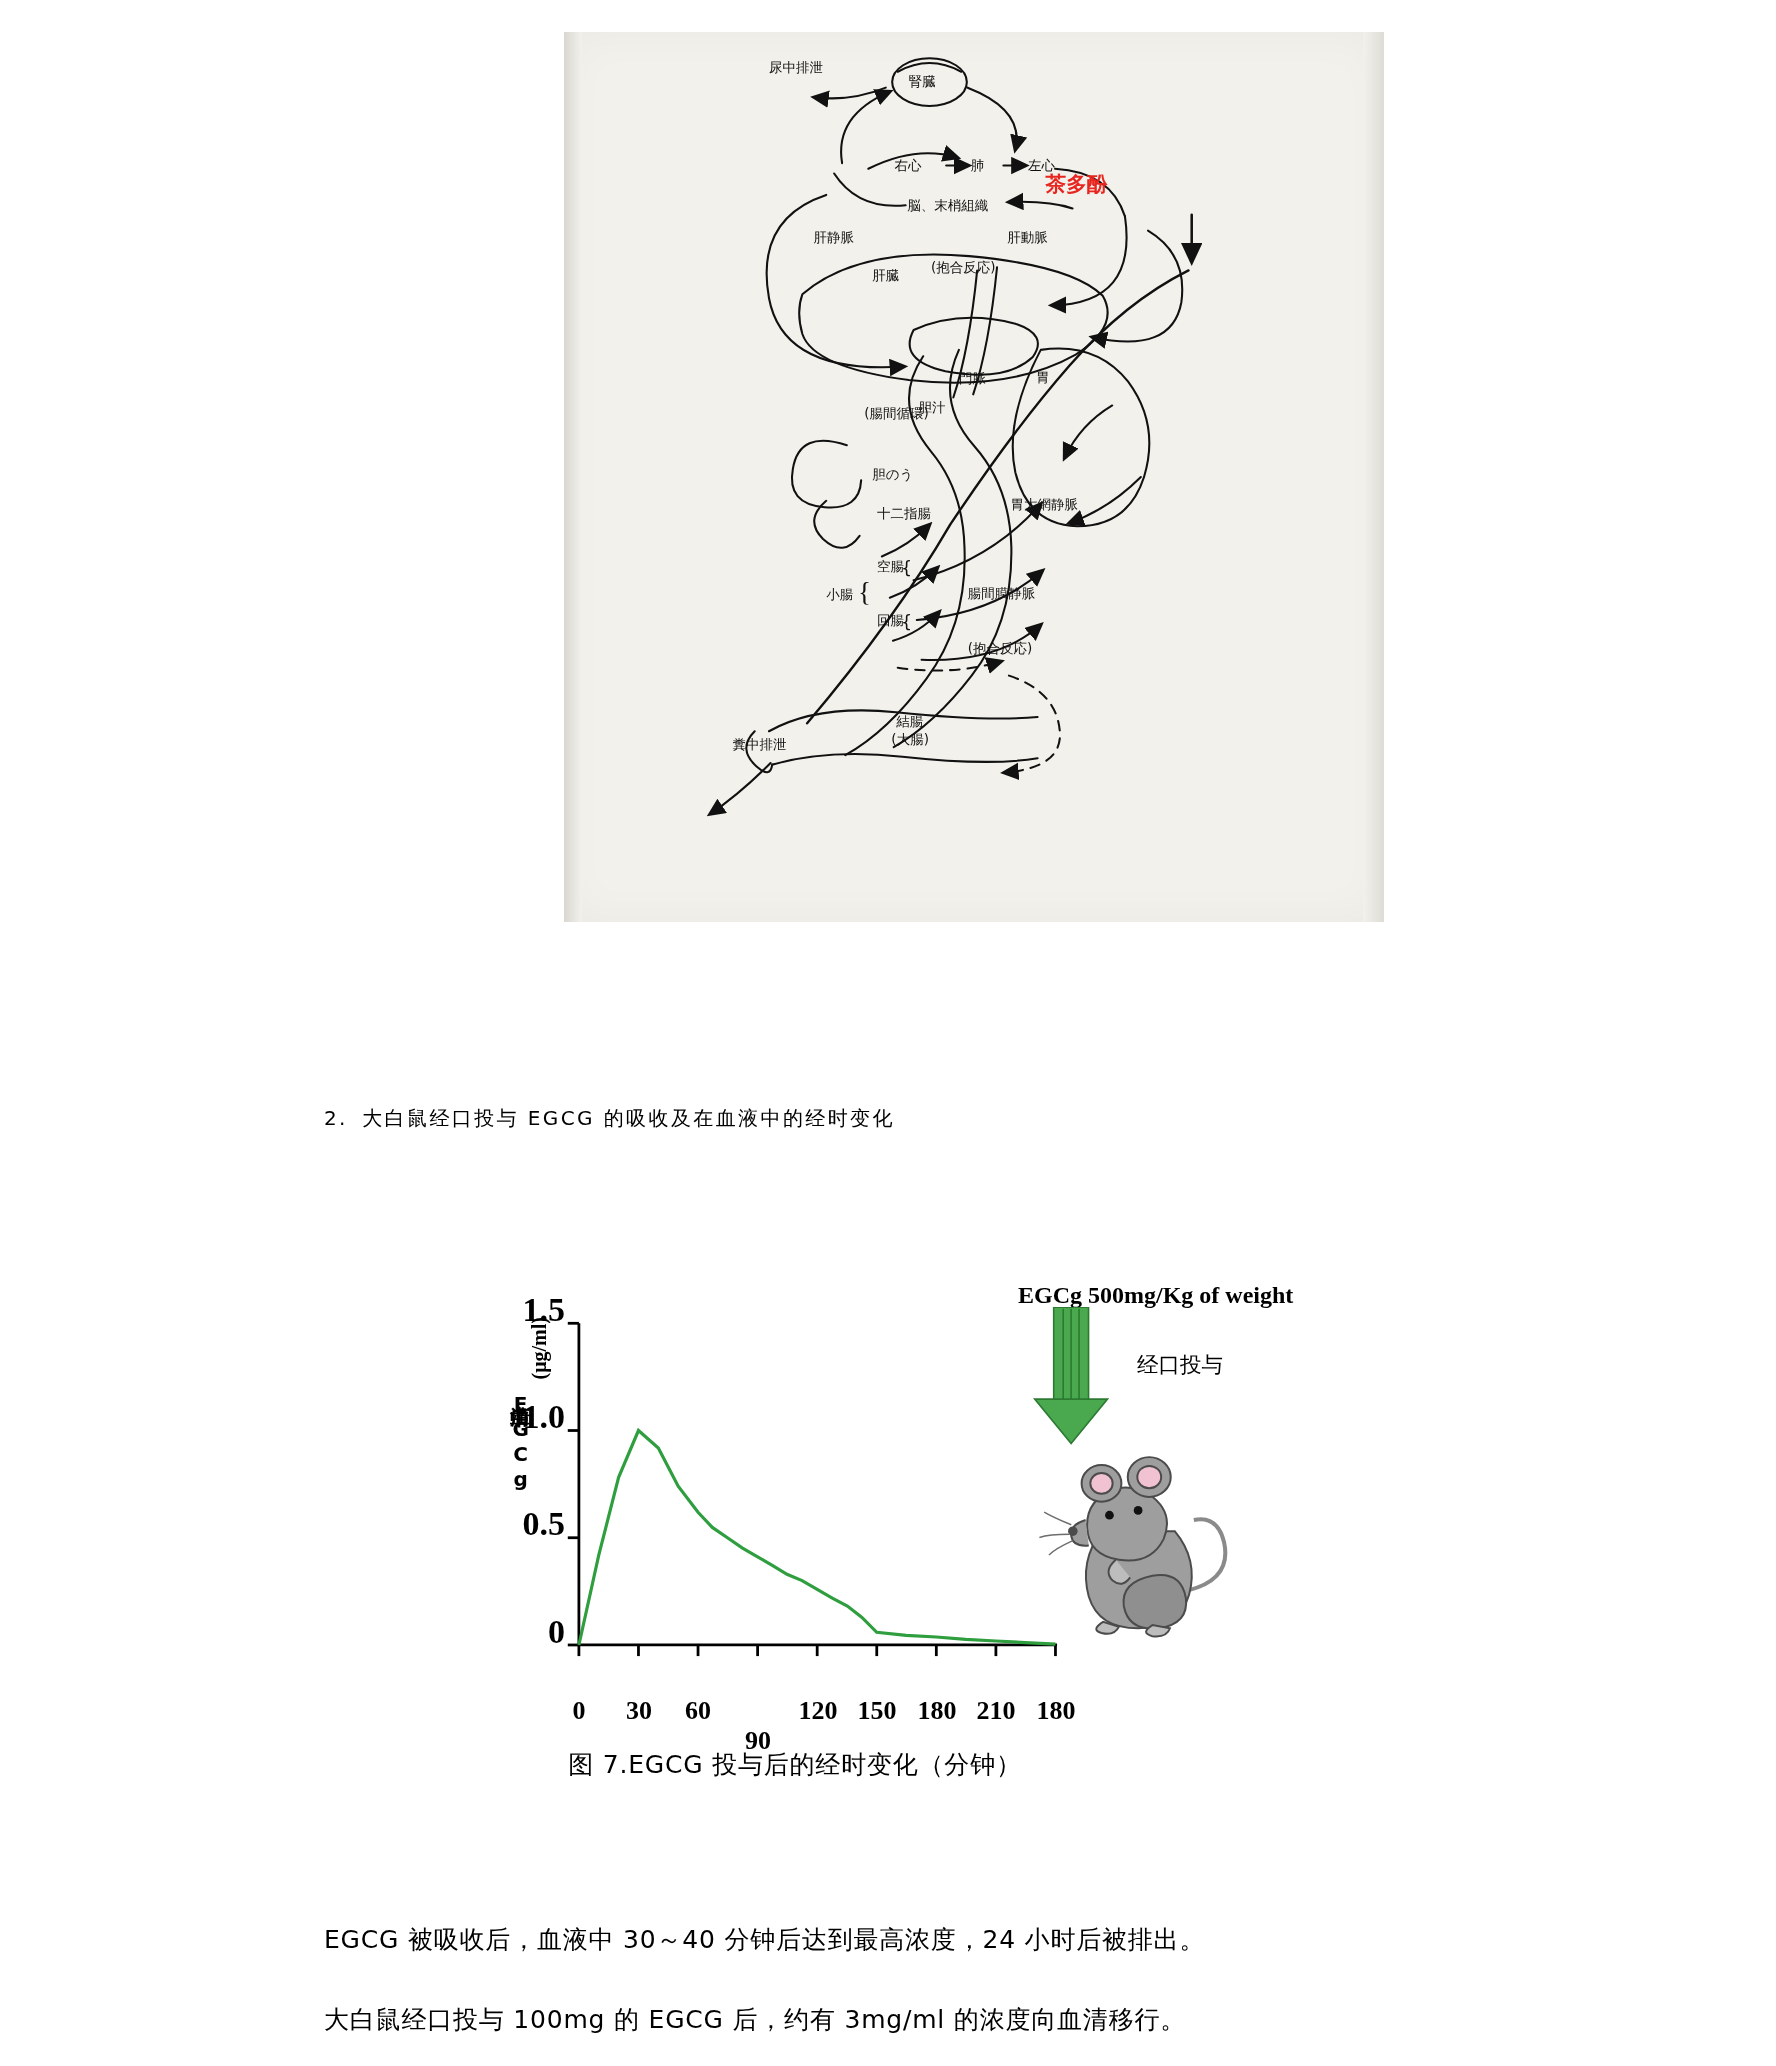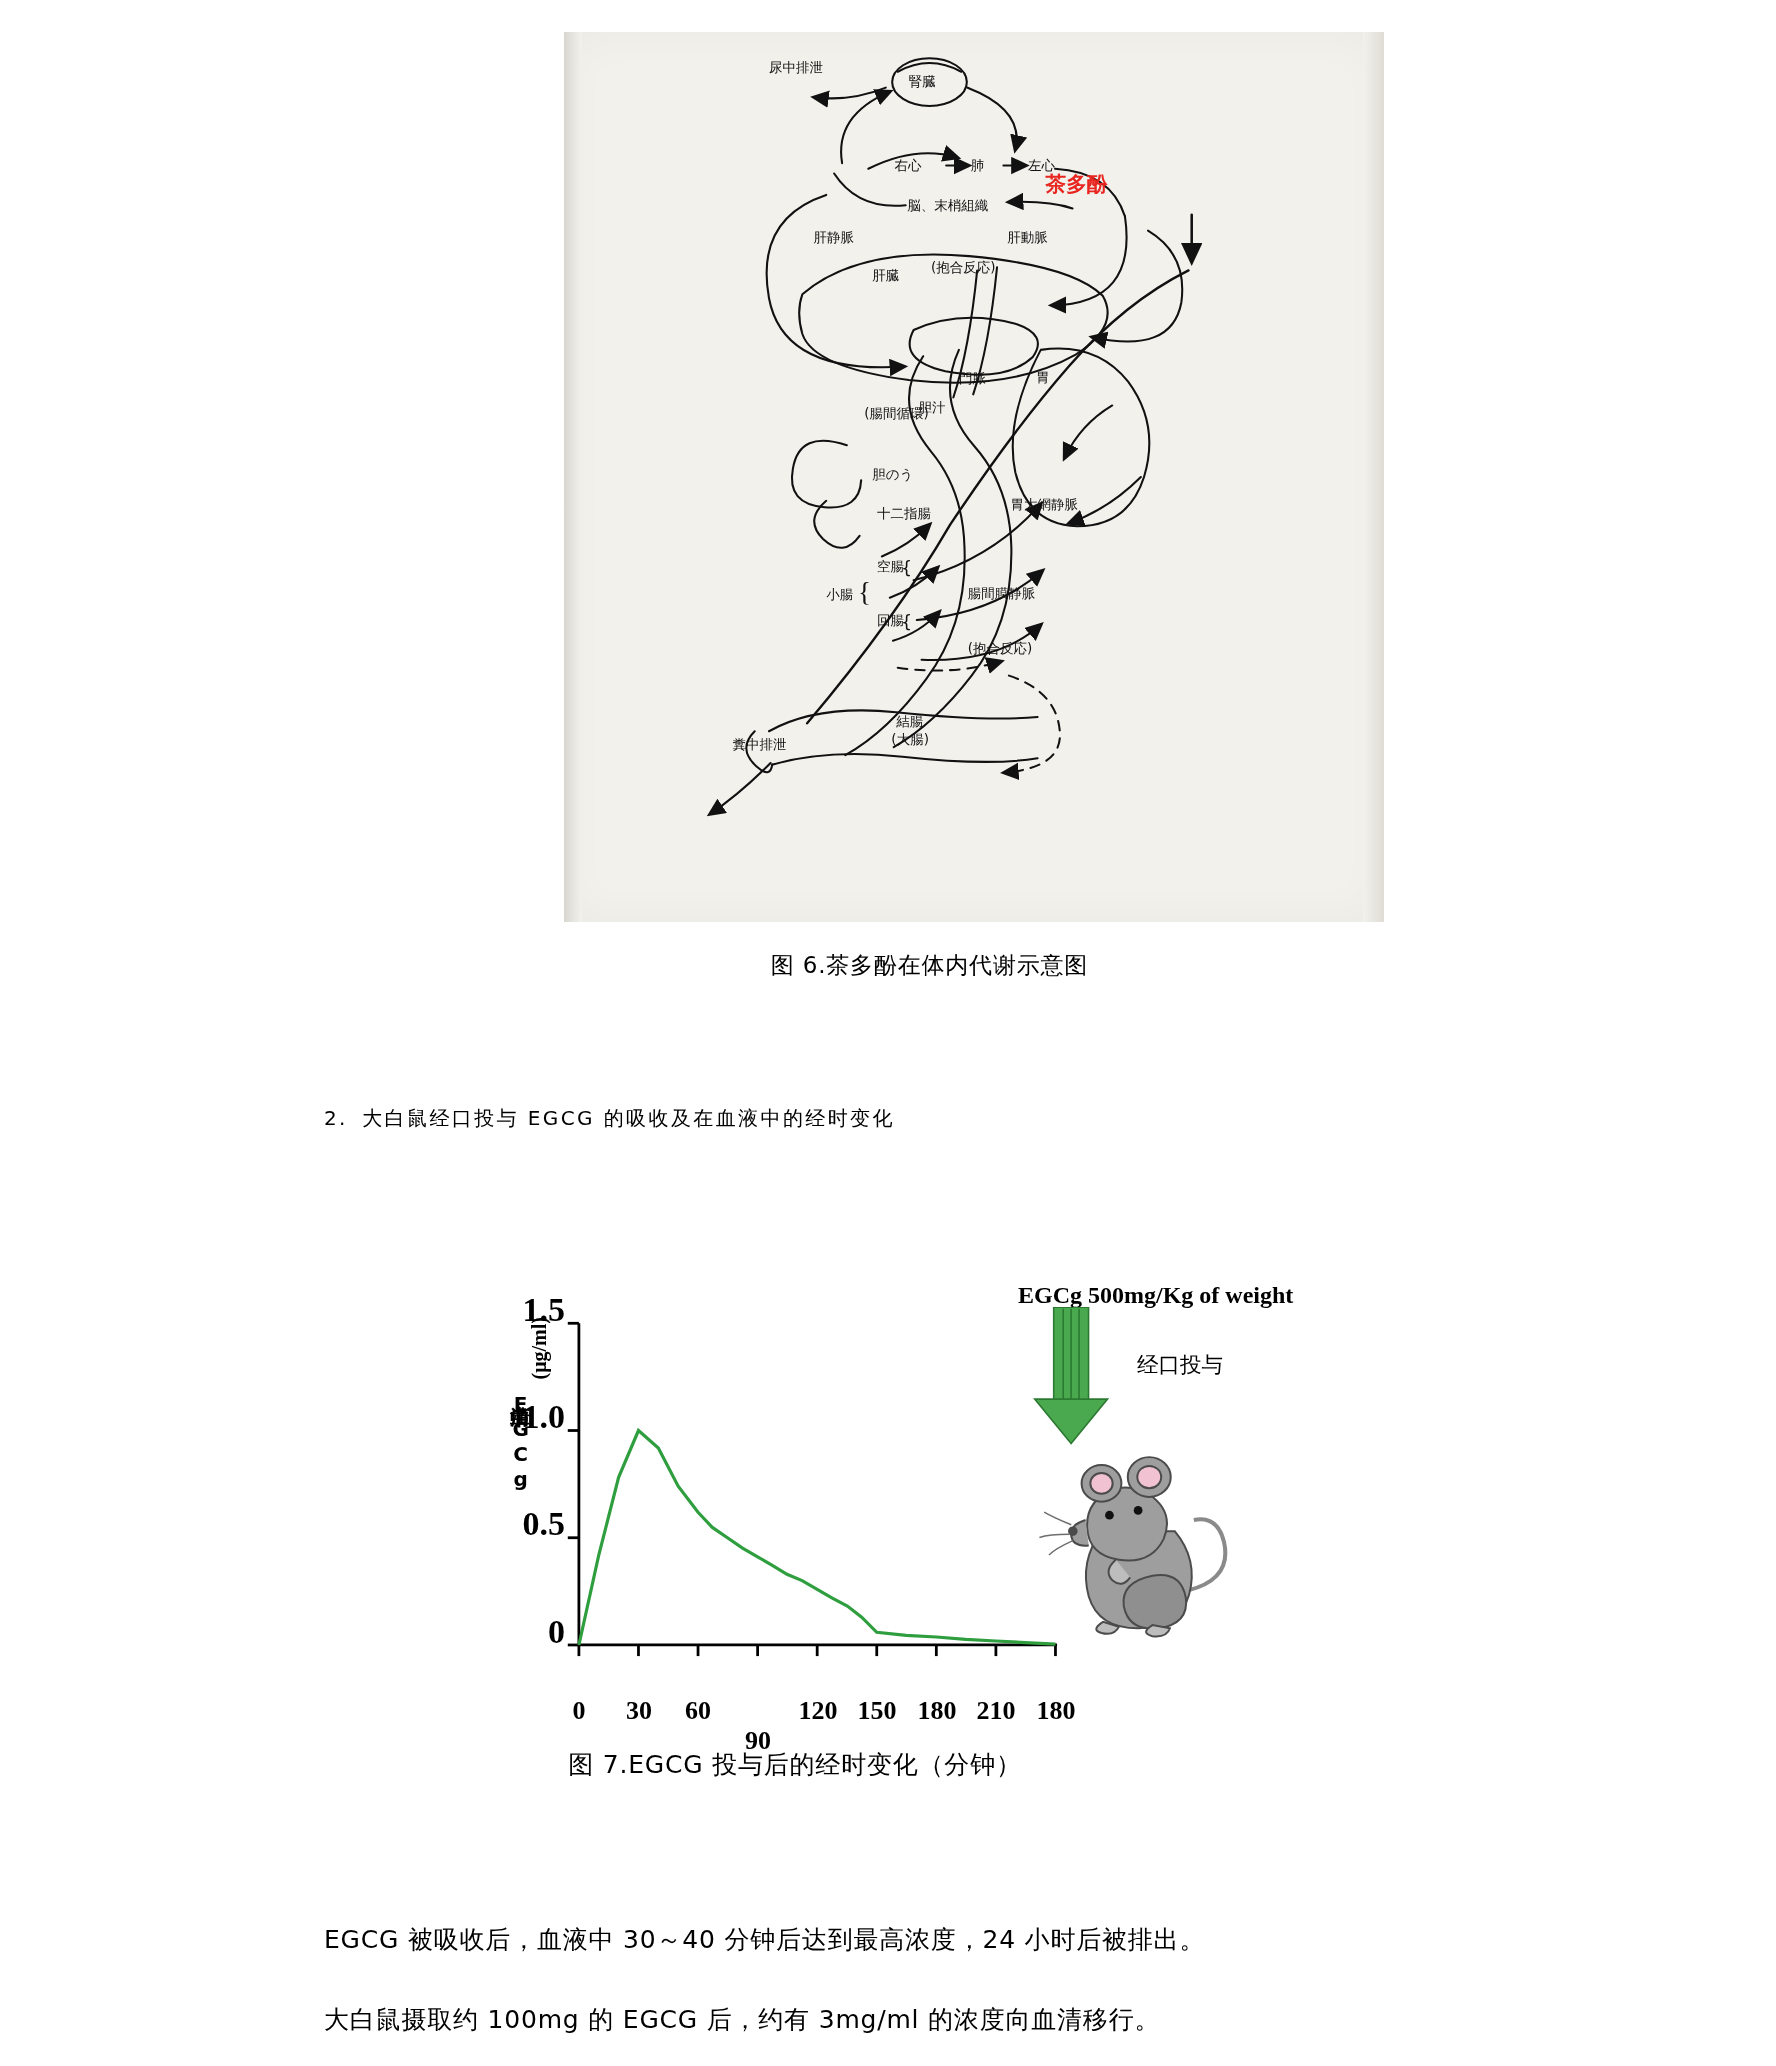--- a/index.html
+++ b/index.html
@@ -299,21 +299,20 @@
         <text x="412" y="896">(大腸)</text>
         <text x="212" y="902">糞中排泄</text>
 
         <text x="424" y="682" font-size="22">{</text>
         <text x="424" y="750" font-size="22">{</text>
         <text x="370" y="716" font-size="34" font-family="Liberation Serif, serif">{</text>
       </g>
       <text x="606" y="200" font-family="DejaVu Sans, sans-serif" font-size="26" font-weight="bold" fill="#e8251f">茶多酚</text>
     </svg>
   </div>
-  <div class="fig6-caption">图 6.茶多酚在体内代谢示意图</div>
 </div>
 
 <div class="section-heading">
   <span class="num">2.</span><span>大白鼠经口投与 EGCG 的吸收及在血液中的经时变化</span>
 </div>
 
 <div class="fig7-wrap">
 
   <div class="y-axis-label">血清中EGCg</div>
   <div class="y-axis-unit">(μg/ml)</div>
@@ -400,14 +399,14 @@
       <path d="M48 104 q-24 -10 -34 -16"></path>
       <path d="M46 116 q-26 0 -38 4"></path>
       <path d="M50 124 q-22 10 -30 18"></path>
     </g>
   </svg>
 
   <div class="fig7-caption">图 7.EGCG 投与后的经时变化（分钟）</div>
 </div>
 
 <div class="para para-1">EGCG 被吸收后，血液中 30～40 分钟后达到最高浓度，24 小时后被排出。</div>
-<div class="para para-2">大白鼠摄取约 100mg 的 EGCG 后，约有 3mg/ml 的浓度向血清移行。</div>
+<div class="para para-2">大白鼠经口投与 100mg 的 EGCG 后，约有 3mg/ml 的浓度向血清移行。</div>
 
 
 </body></html>

